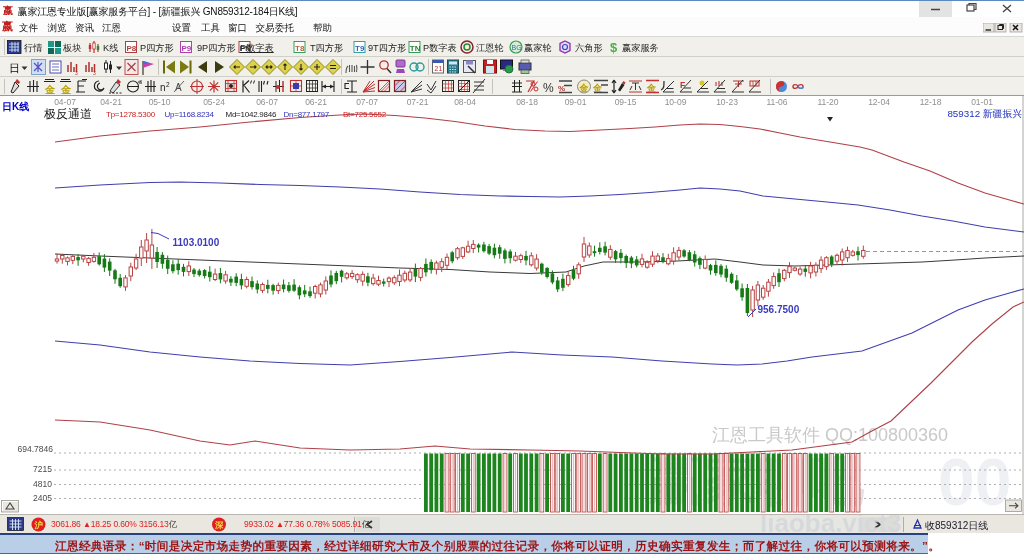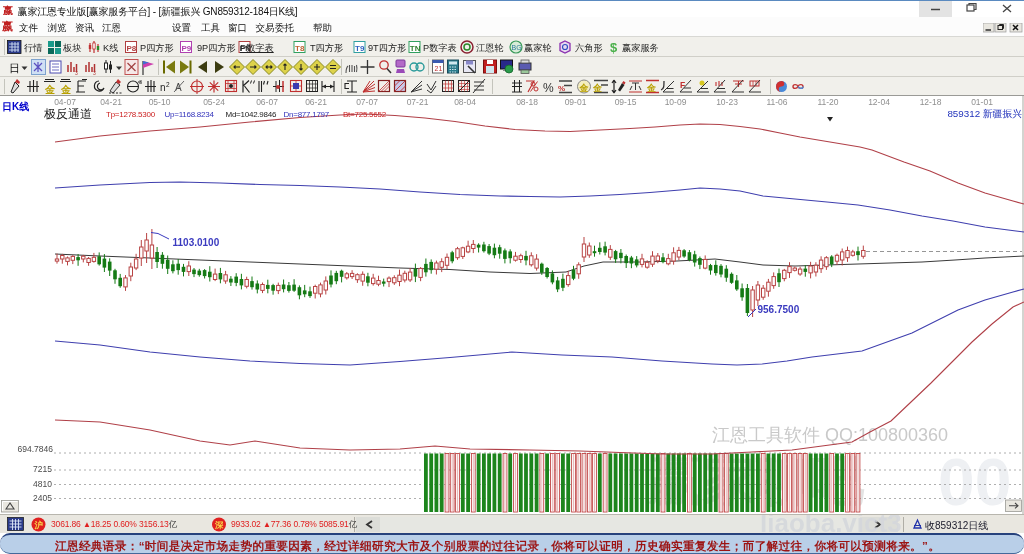--- a/index.html
+++ b/index.html
@@ -10,21 +10,21 @@
 #title-txt{position:absolute;left:17.6px;top:3.5px;font-size:10px;color:#111;letter-spacing:-0.2px;}
 .wbtn{position:absolute;top:0px;height:16px;color:#333;text-align:center;}
 #menubar{position:absolute;left:0;top:17px;width:1024px;height:20px;background:#fcfcfc;border-bottom:1px solid #d8d8d4;}
 .menu{position:absolute;top:5px;font-size:9.5px;color:#111;letter-spacing:0.1px;}
 #tb1{position:absolute;left:0;top:37px;width:1024px;height:20px;background:#f1f0eb;border-bottom:1px solid #d0cfc8;}
 .t1{position:absolute;top:5px;font-size:9.2px;color:#222;}
 #tb2{position:absolute;left:0;top:57px;width:1024px;height:20px;background:#f1f0eb;border-bottom:1px solid #d0cfc8;}
 #tb3{position:absolute;left:0;top:77px;width:1024px;height:19px;background:#f1f0eb;border-bottom:1px solid #9a9a96;}
 #chart{position:absolute;left:0;top:96px;width:1024px;height:418px;background:#fff;border-right:2px solid #d4d4d0;}
 #statusbar{position:absolute;left:0;top:514px;width:1024px;height:19px;background:#e9e7e0;border-top:1px solid #b8b6ae;}
-#quotebar{position:absolute;left:0;top:533px;width:1024px;height:21px;background:#b9cfe8;border-top:2px solid #27427c;border-bottom:1px solid #44689a;border-radius:10px;}
+#quotebar{position:absolute;left:0;top:533px;width:928px;height:21px;background:#b9cfe8;border-top:2px solid #27427c;border-bottom:1px solid #44689a;}
 #quotetxt{position:absolute;left:55px;top:3.5px;font-size:11.7px;color:#9c1414;font-weight:bold;letter-spacing:0.27px;white-space:nowrap;}
 .sbtxt{position:absolute;top:3.5px;font-size:8.5px;letter-spacing:-0.15px;color:#e02020;white-space:nowrap;}
 </style></head>
 <body>
 <div id="page">
 
 <div id="titlebar">
  <svg id="title-ico" viewBox="0 0 12 11">
         <rect x="0" y="0" width="12" height="11" fill="#fff"></rect>
         <text x="0" y="9.5" font-size="10" font-weight="bold" fill="#c02020" font-family="Liberation Sans">嬴</text>
@@ -823,21 +823,21 @@
   <rect x="380" y="2" width="480" height="15" fill="#e6e7e2"></rect>
   <path d="M372 6 l-5 3.5 5 3.5" fill="none" stroke="#333" stroke-width="1.8"></path>
   <path d="M875 6 l5 3.5 -5 3.5" fill="none" stroke="#333" stroke-width="1.8"></path>
   <line x1="903.5" y1="2" x2="903.5" y2="17" stroke="#b0aea6" stroke-width="1"></line>
   <path d="M914 13 l3.5-8 3.5 8 z" fill="none" stroke="#2233aa" stroke-width="1.3"></path>
         <line x1="914" y1="10.5" x2="921" y2="10.5" stroke="#2233aa" stroke-width="1"></line>
   <text x="925" y="13.5" font-size="10" fill="#1a1a2a" font-family="Liberation Sans">收859312日线</text>
   <text x="760" y="17" font-size="26" font-weight="bold" fill="#d4d7dc" font-family="Liberation Sans" opacity="0.85">liaoba.vict3</text>
  </svg>
  <span class="sbtxt" style="left:51px;">3061.86 <span style="font-size:8px;">▲</span>18.25 0.60% 3156.13<span style="color:#303030;">亿</span></span>
- <span class="sbtxt" style="left:231px;">9933.02 <span style="font-size:8px;">▲</span>77.36 0.78% 5085.91<span style="color:#303030;">亿</span></span>
+ <span class="sbtxt" style="left:244px;">9933.02 <span style="font-size:8px;">▲</span>77.36 0.78% 5085.91<span style="color:#303030;">亿</span></span>
 </div>
 
 <div id="quotebar">
       <span id="quotetxt">江恩经典语录：“时间是决定市场走势的重要因素，经过详细研究大市及个别股票的过往记录，你将可以证明，历史确实重复发生；而了解过往，你将可以预测将来。”。</span>
     </div>
 
 <svg class="abs" style="left:0;top:499px;" width="1024" height="15">
  <g>
         <rect x="1.5" y="1.5" width="17" height="11.5" fill="#e9e7e0" stroke="#9a9a94" stroke-width="0.8"></rect>
         <path d="M2.5 2.5 h15 M2.5 2.5 v9.5" stroke="#fff" stroke-width="1"></path>

